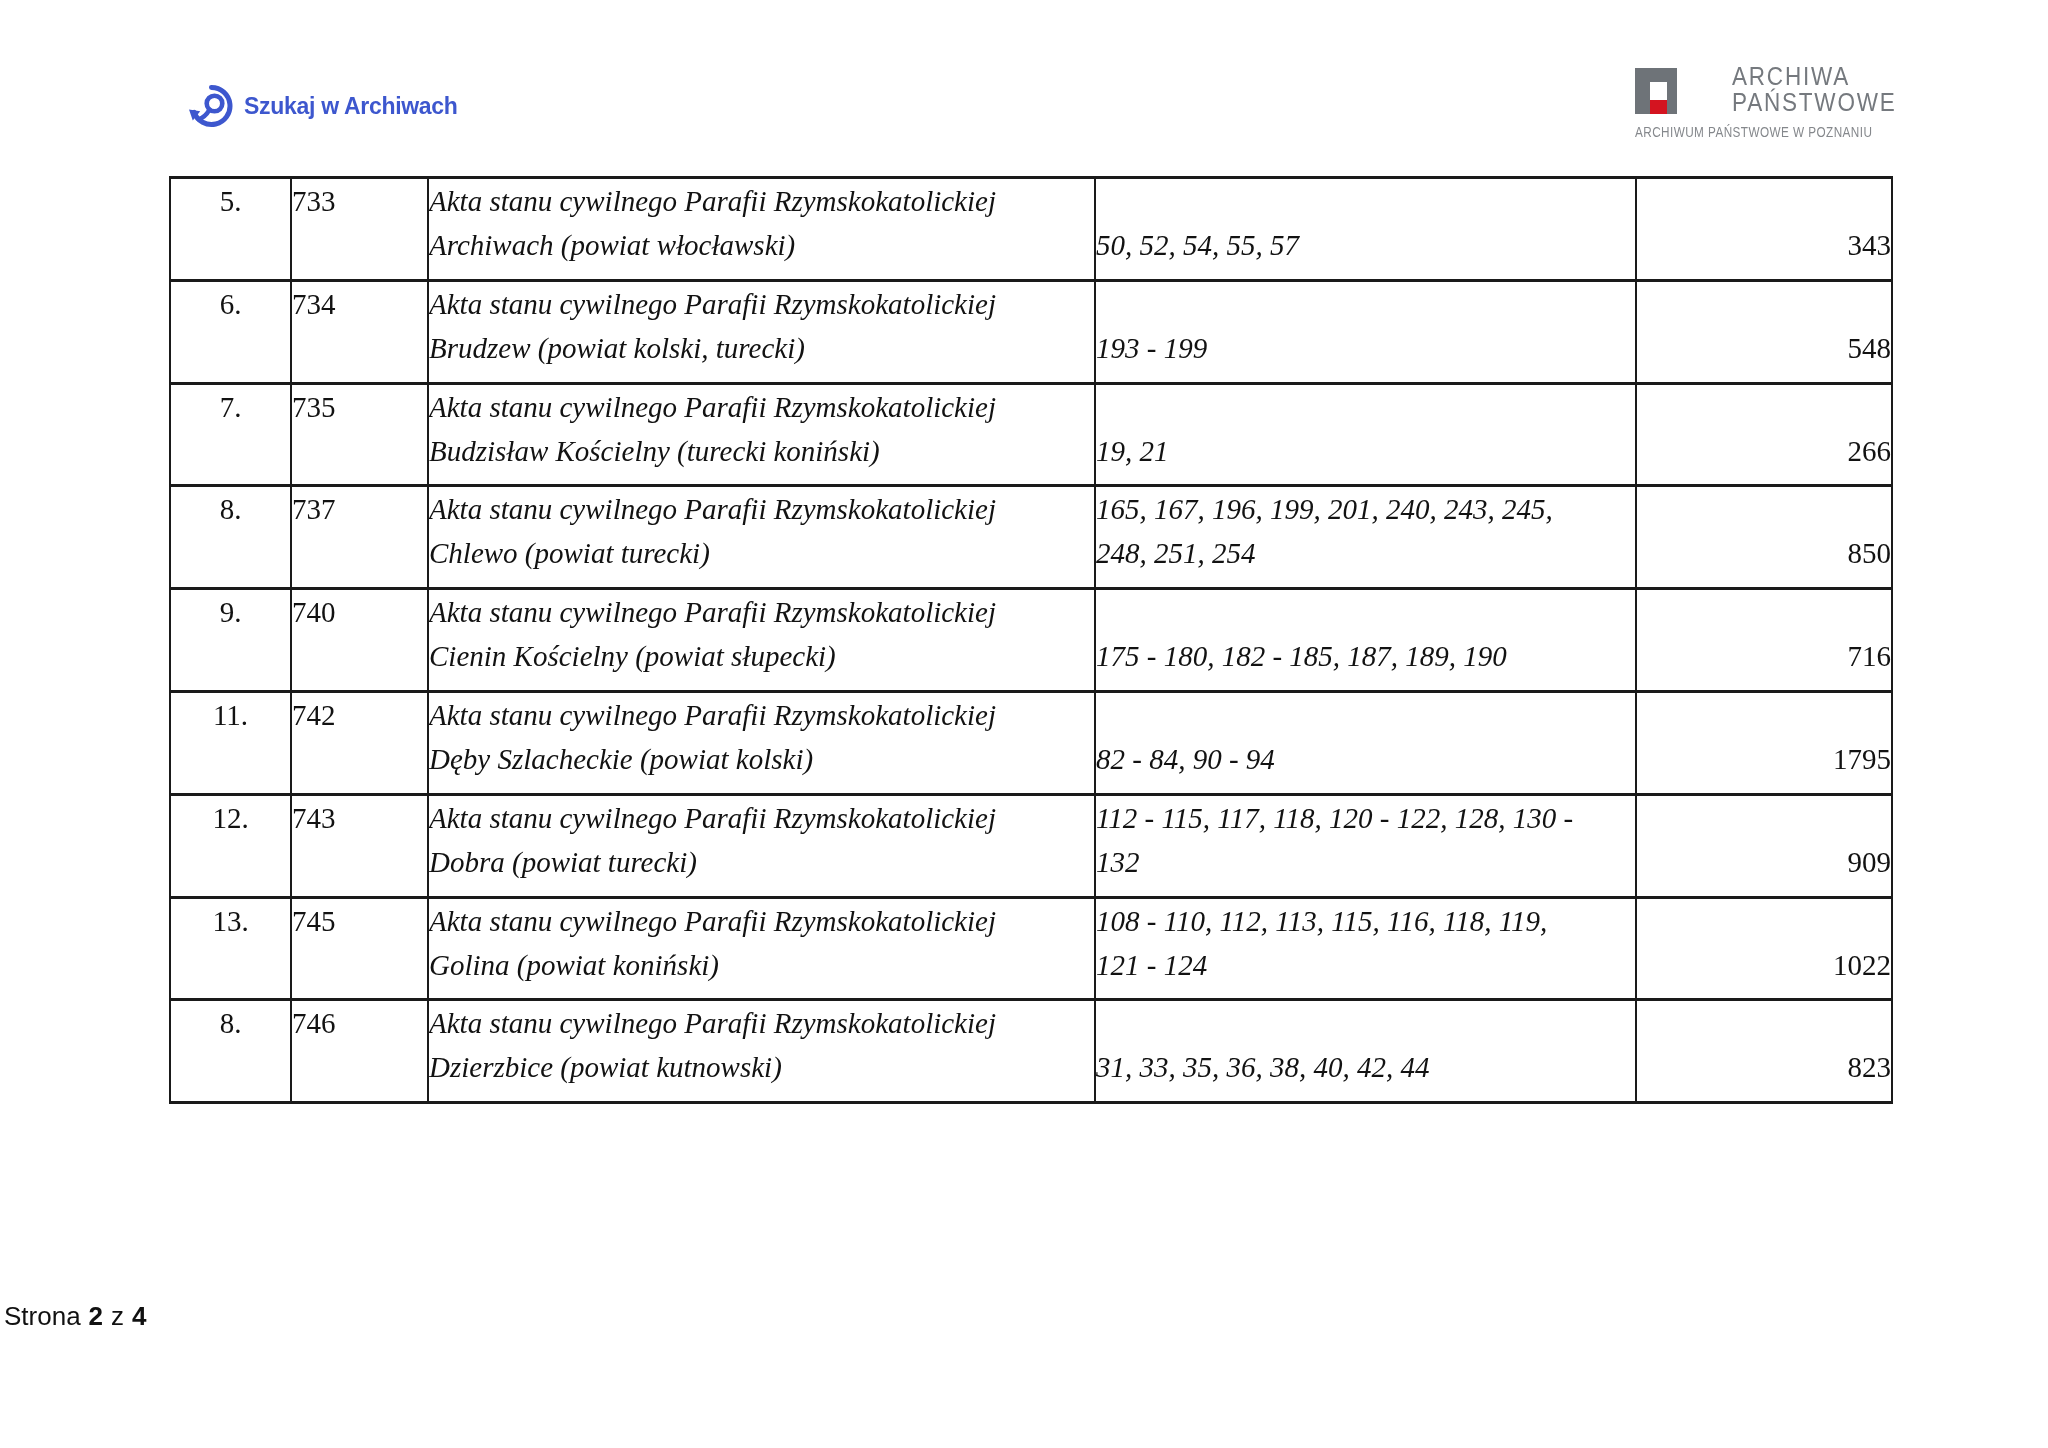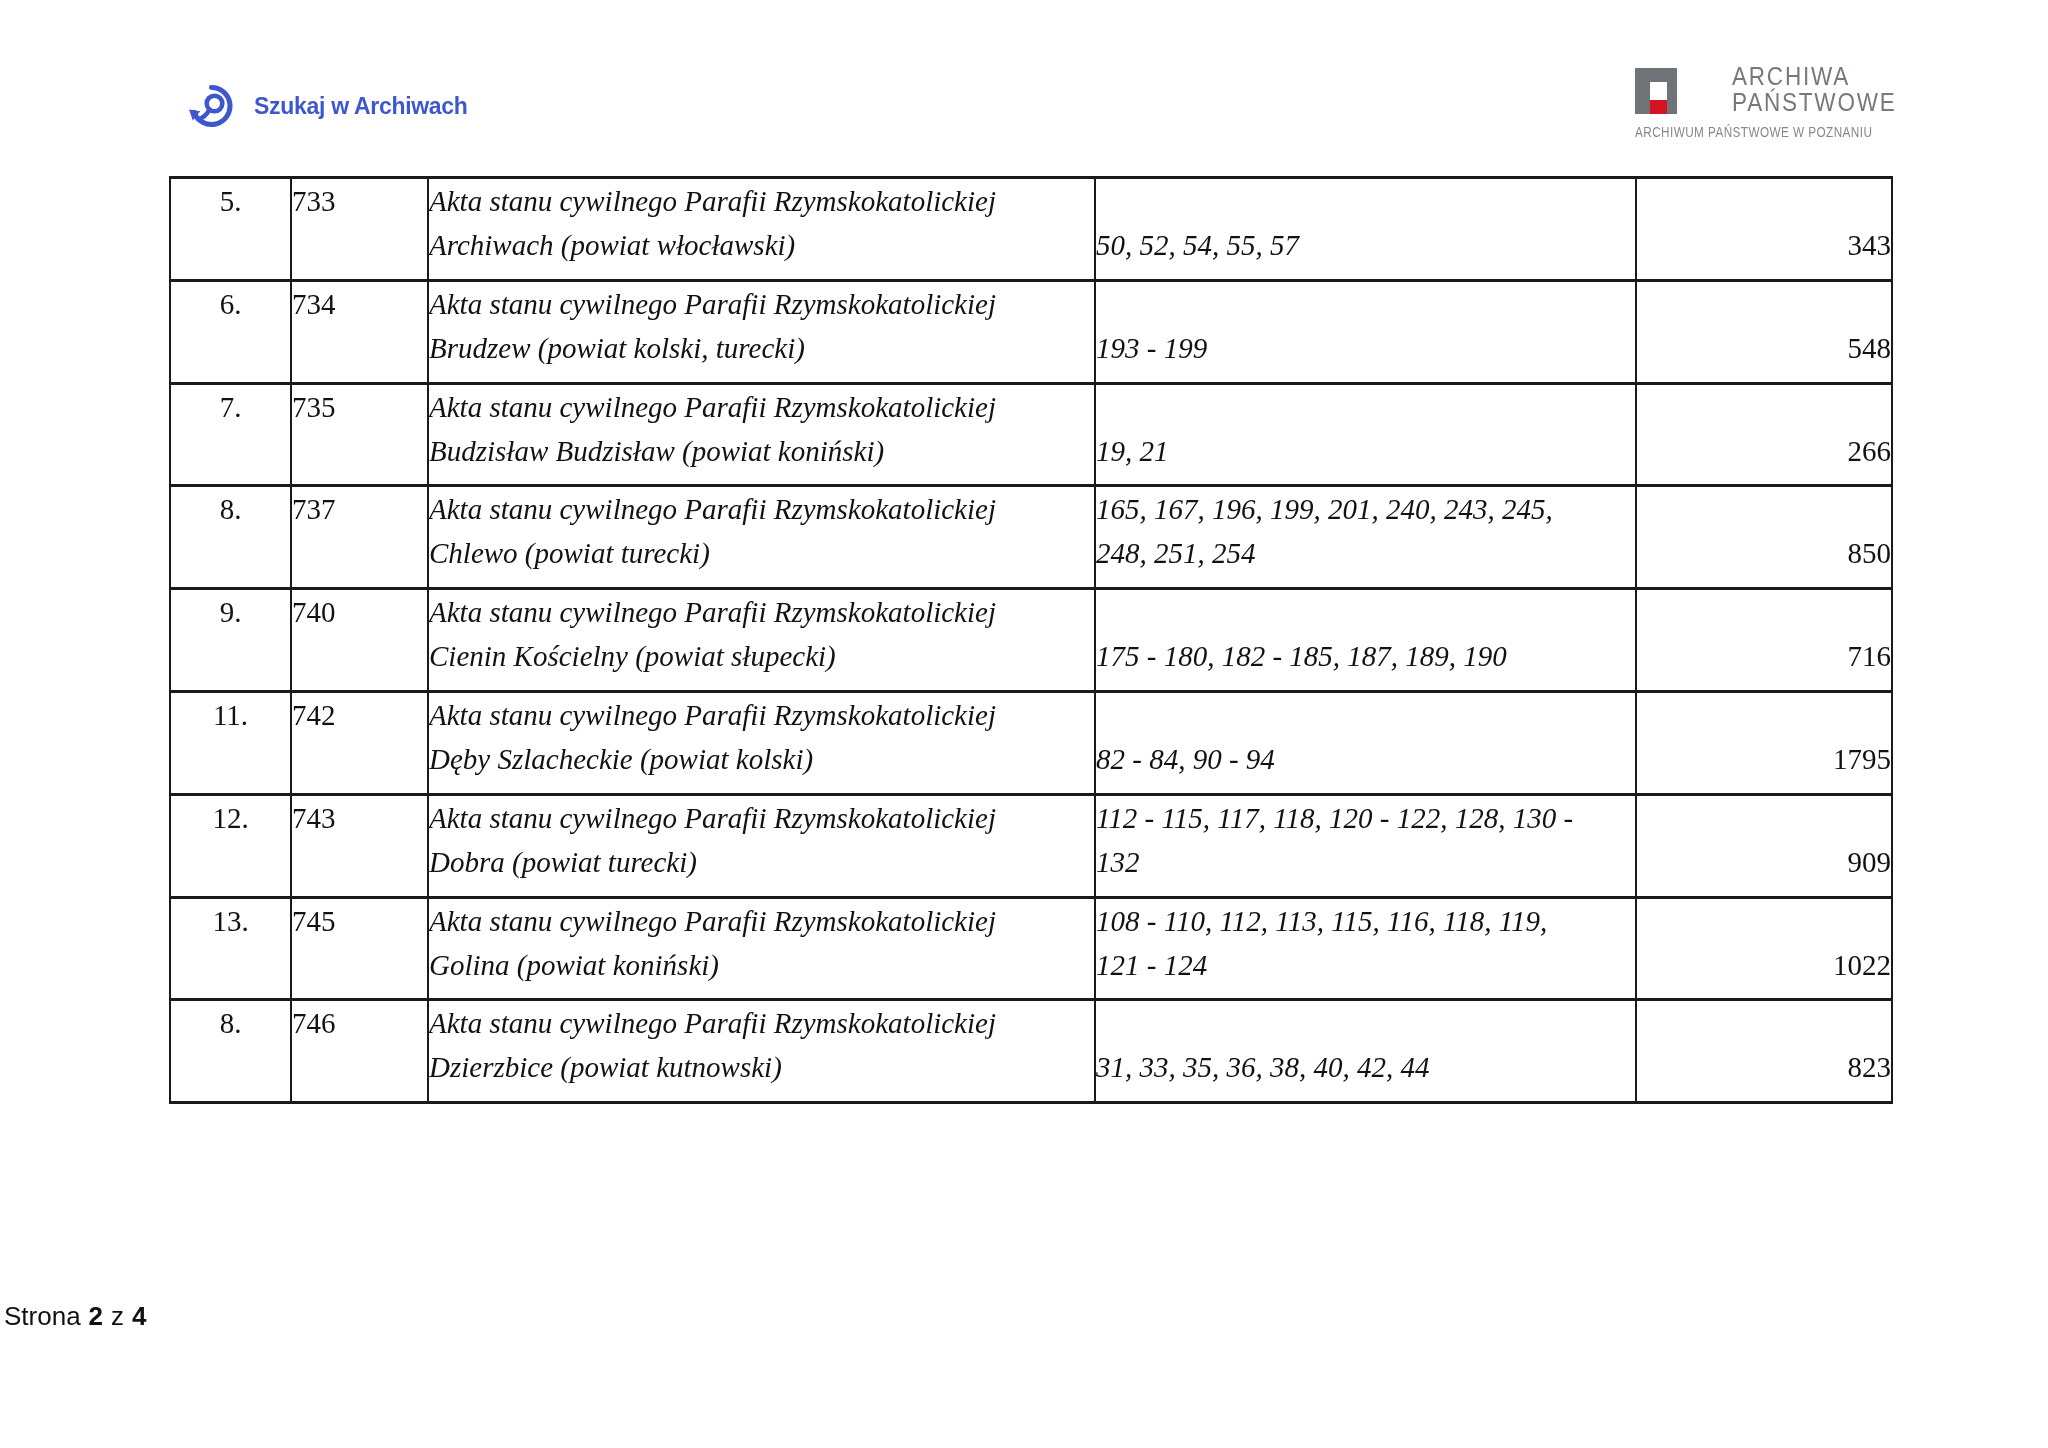--- a/index.html
+++ b/index.html
@@ -2,21 +2,21 @@
 <html><head>
 <meta charset="utf-8">
 <style>
   html,body{margin:0;padding:0;background:#e8e8e8;}
   .page{
     position:relative;width:2048px;height:1448px;background:#ffffff;
     font-family:"Liberation Serif",serif;color:#121212;overflow:hidden;
   }
 
   
-  .sza{position:absolute;left:188px;top:84px;display:flex;align-items:center;gap:19px;}
+  .sza{position:absolute;left:188px;top:84px;display:flex;align-items:center;gap:9px;}
   .sza svg{width:47px;height:44px;display:block;}
   .sza-label{
     font-family:"Liberation Sans",sans-serif;font-weight:700;font-size:23px;
     color:#3d57ce;letter-spacing:-0.3px;white-space:nowrap;
   }
 
   
   .ap{position:absolute;left:1635px;top:68px;width:280px;
       font-family:"Liberation Sans",sans-serif;}
   .ap-top{display:flex;align-items:flex-start;justify-content:space-between;}
@@ -122,21 +122,21 @@
         <td class="c5">
           <div class="line"></div>
           <div class="line">548</div>
         </td>
       </tr>
       <tr>
         <td class="c1">7.</td>
         <td class="c2">735</td>
         <td class="c3">
           <div class="line">Akta stanu cywilnego Parafii Rzymskokatolickiej</div>
-          <div class="line">Budzisław Budzisław (powiat koniński)</div>
+          <div class="line">Budzisław Kościelny (turecki koniński)</div>
         </td>
         <td class="c4">
           <div class="line"></div>
           <div class="line">19, 21</div>
         </td>
         <td class="c5">
           <div class="line"></div>
           <div class="line">266</div>
         </td>
       </tr>

